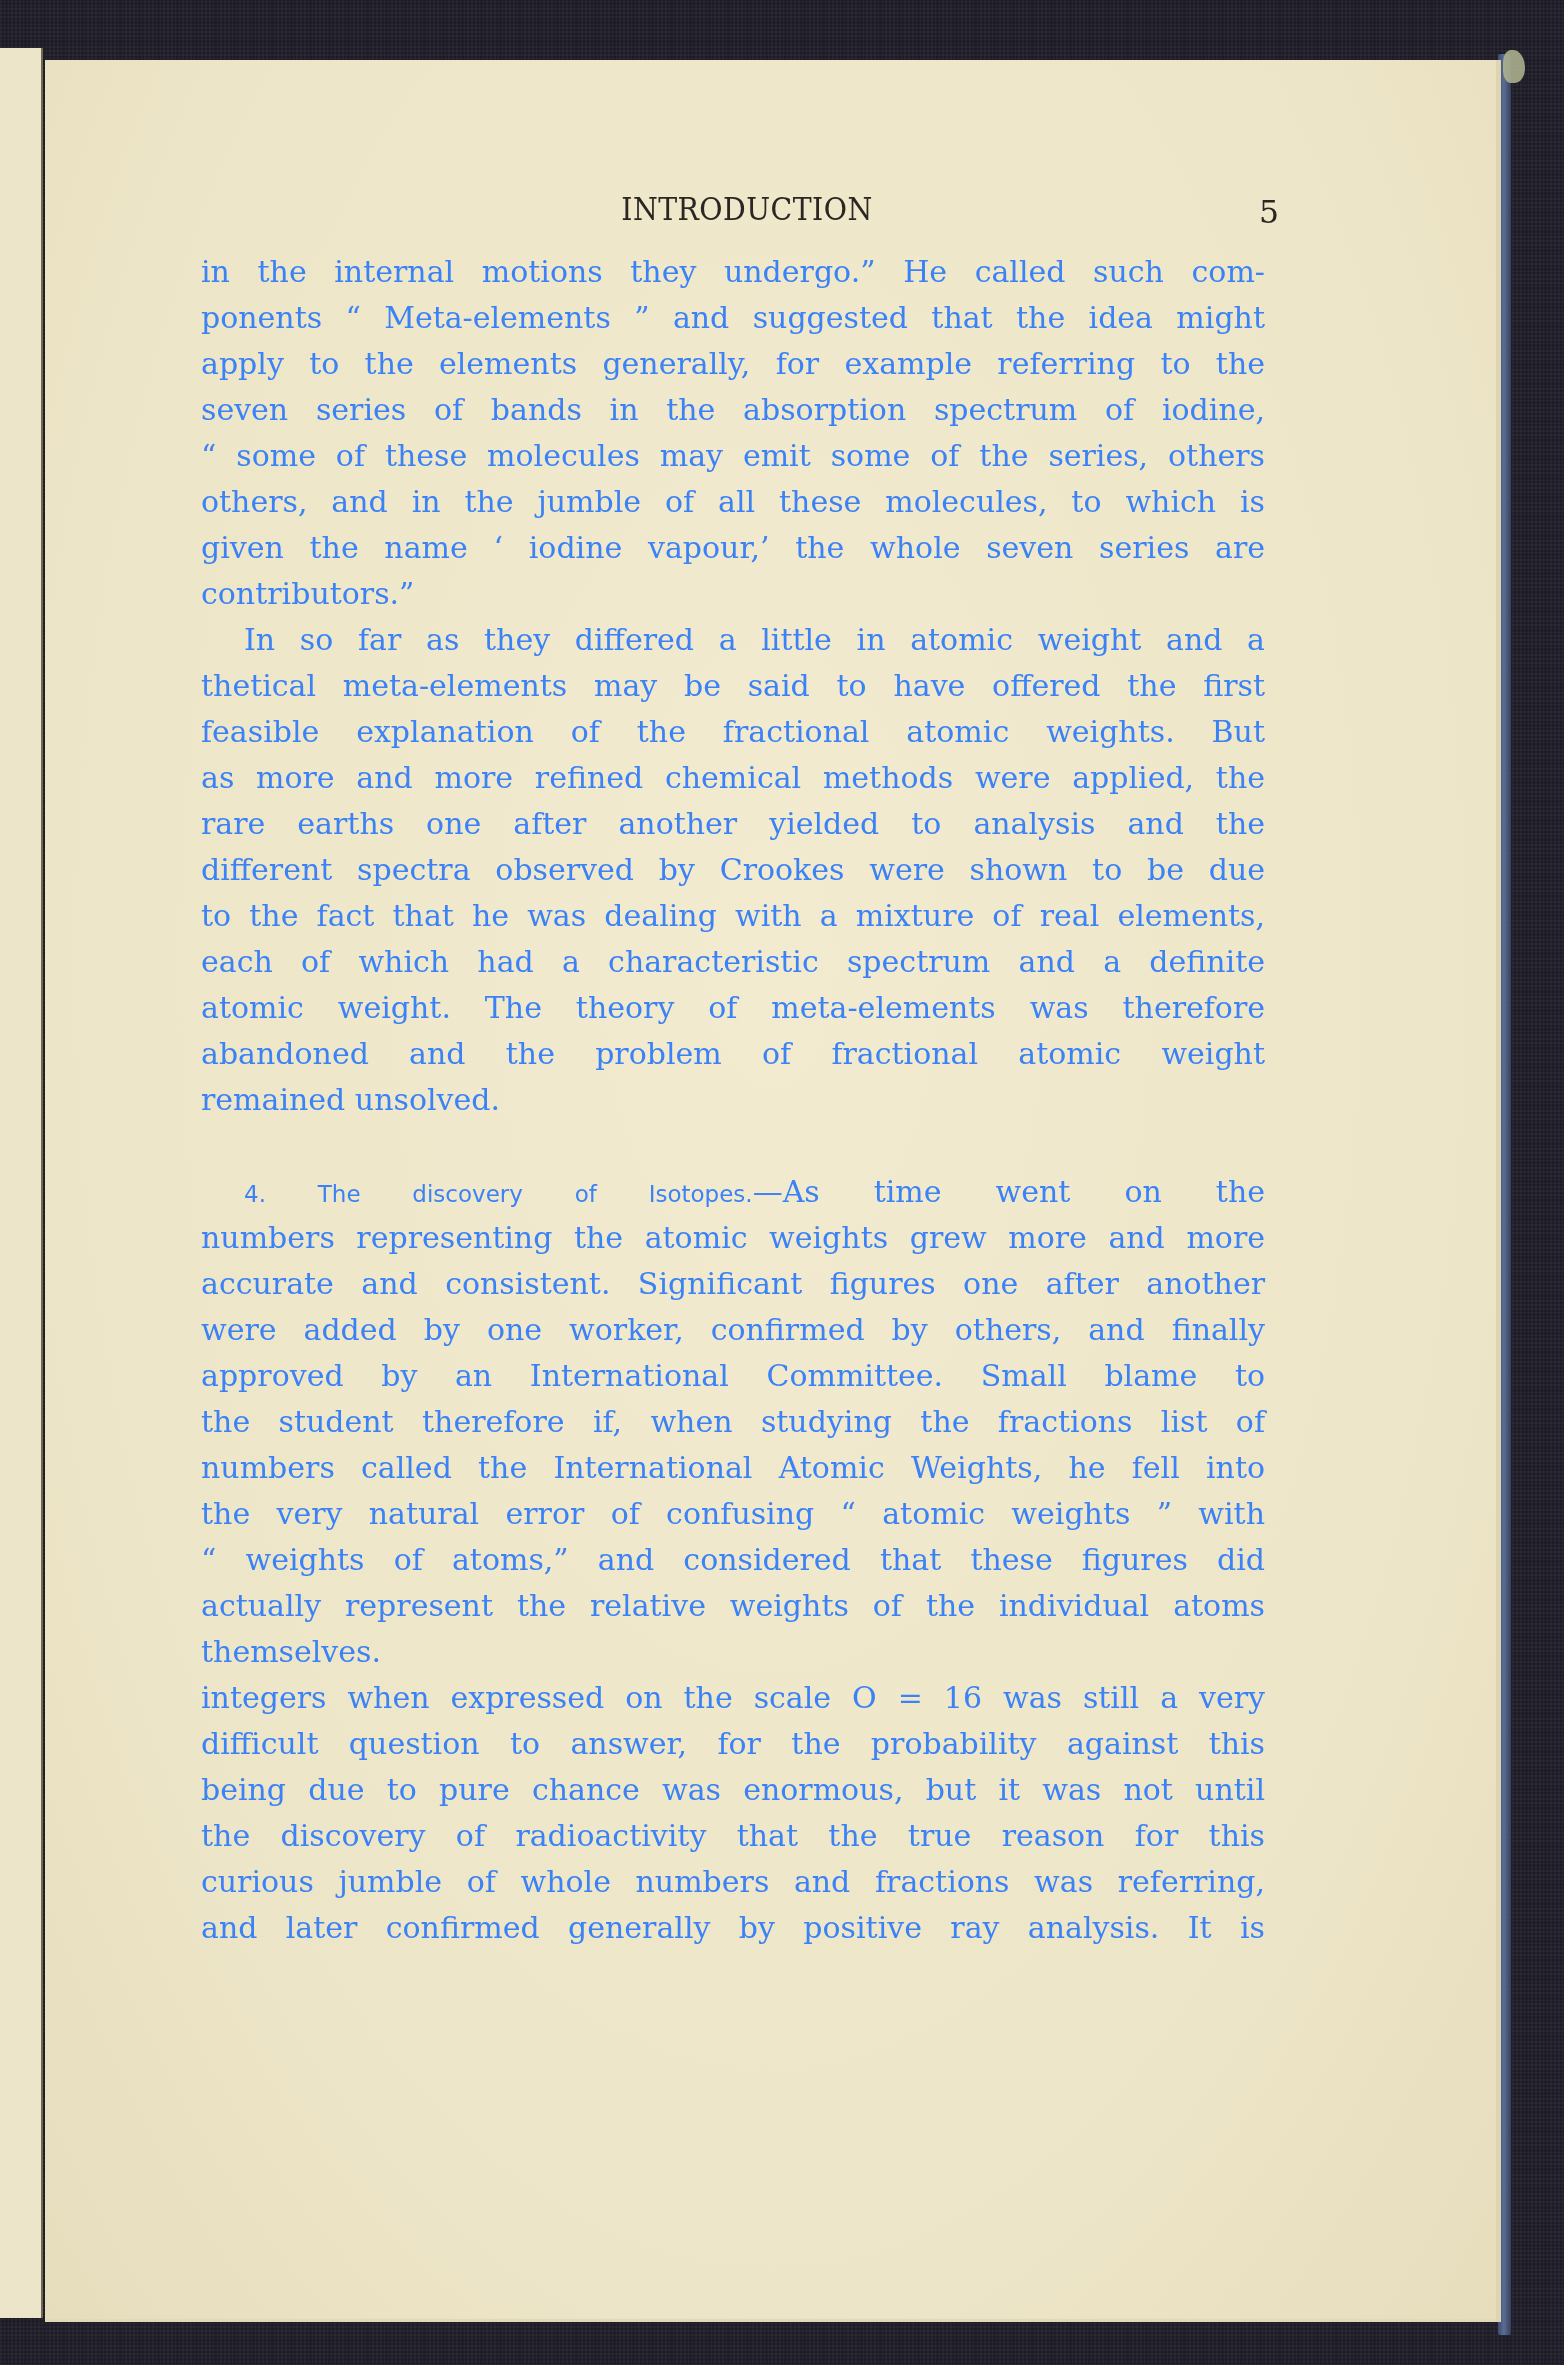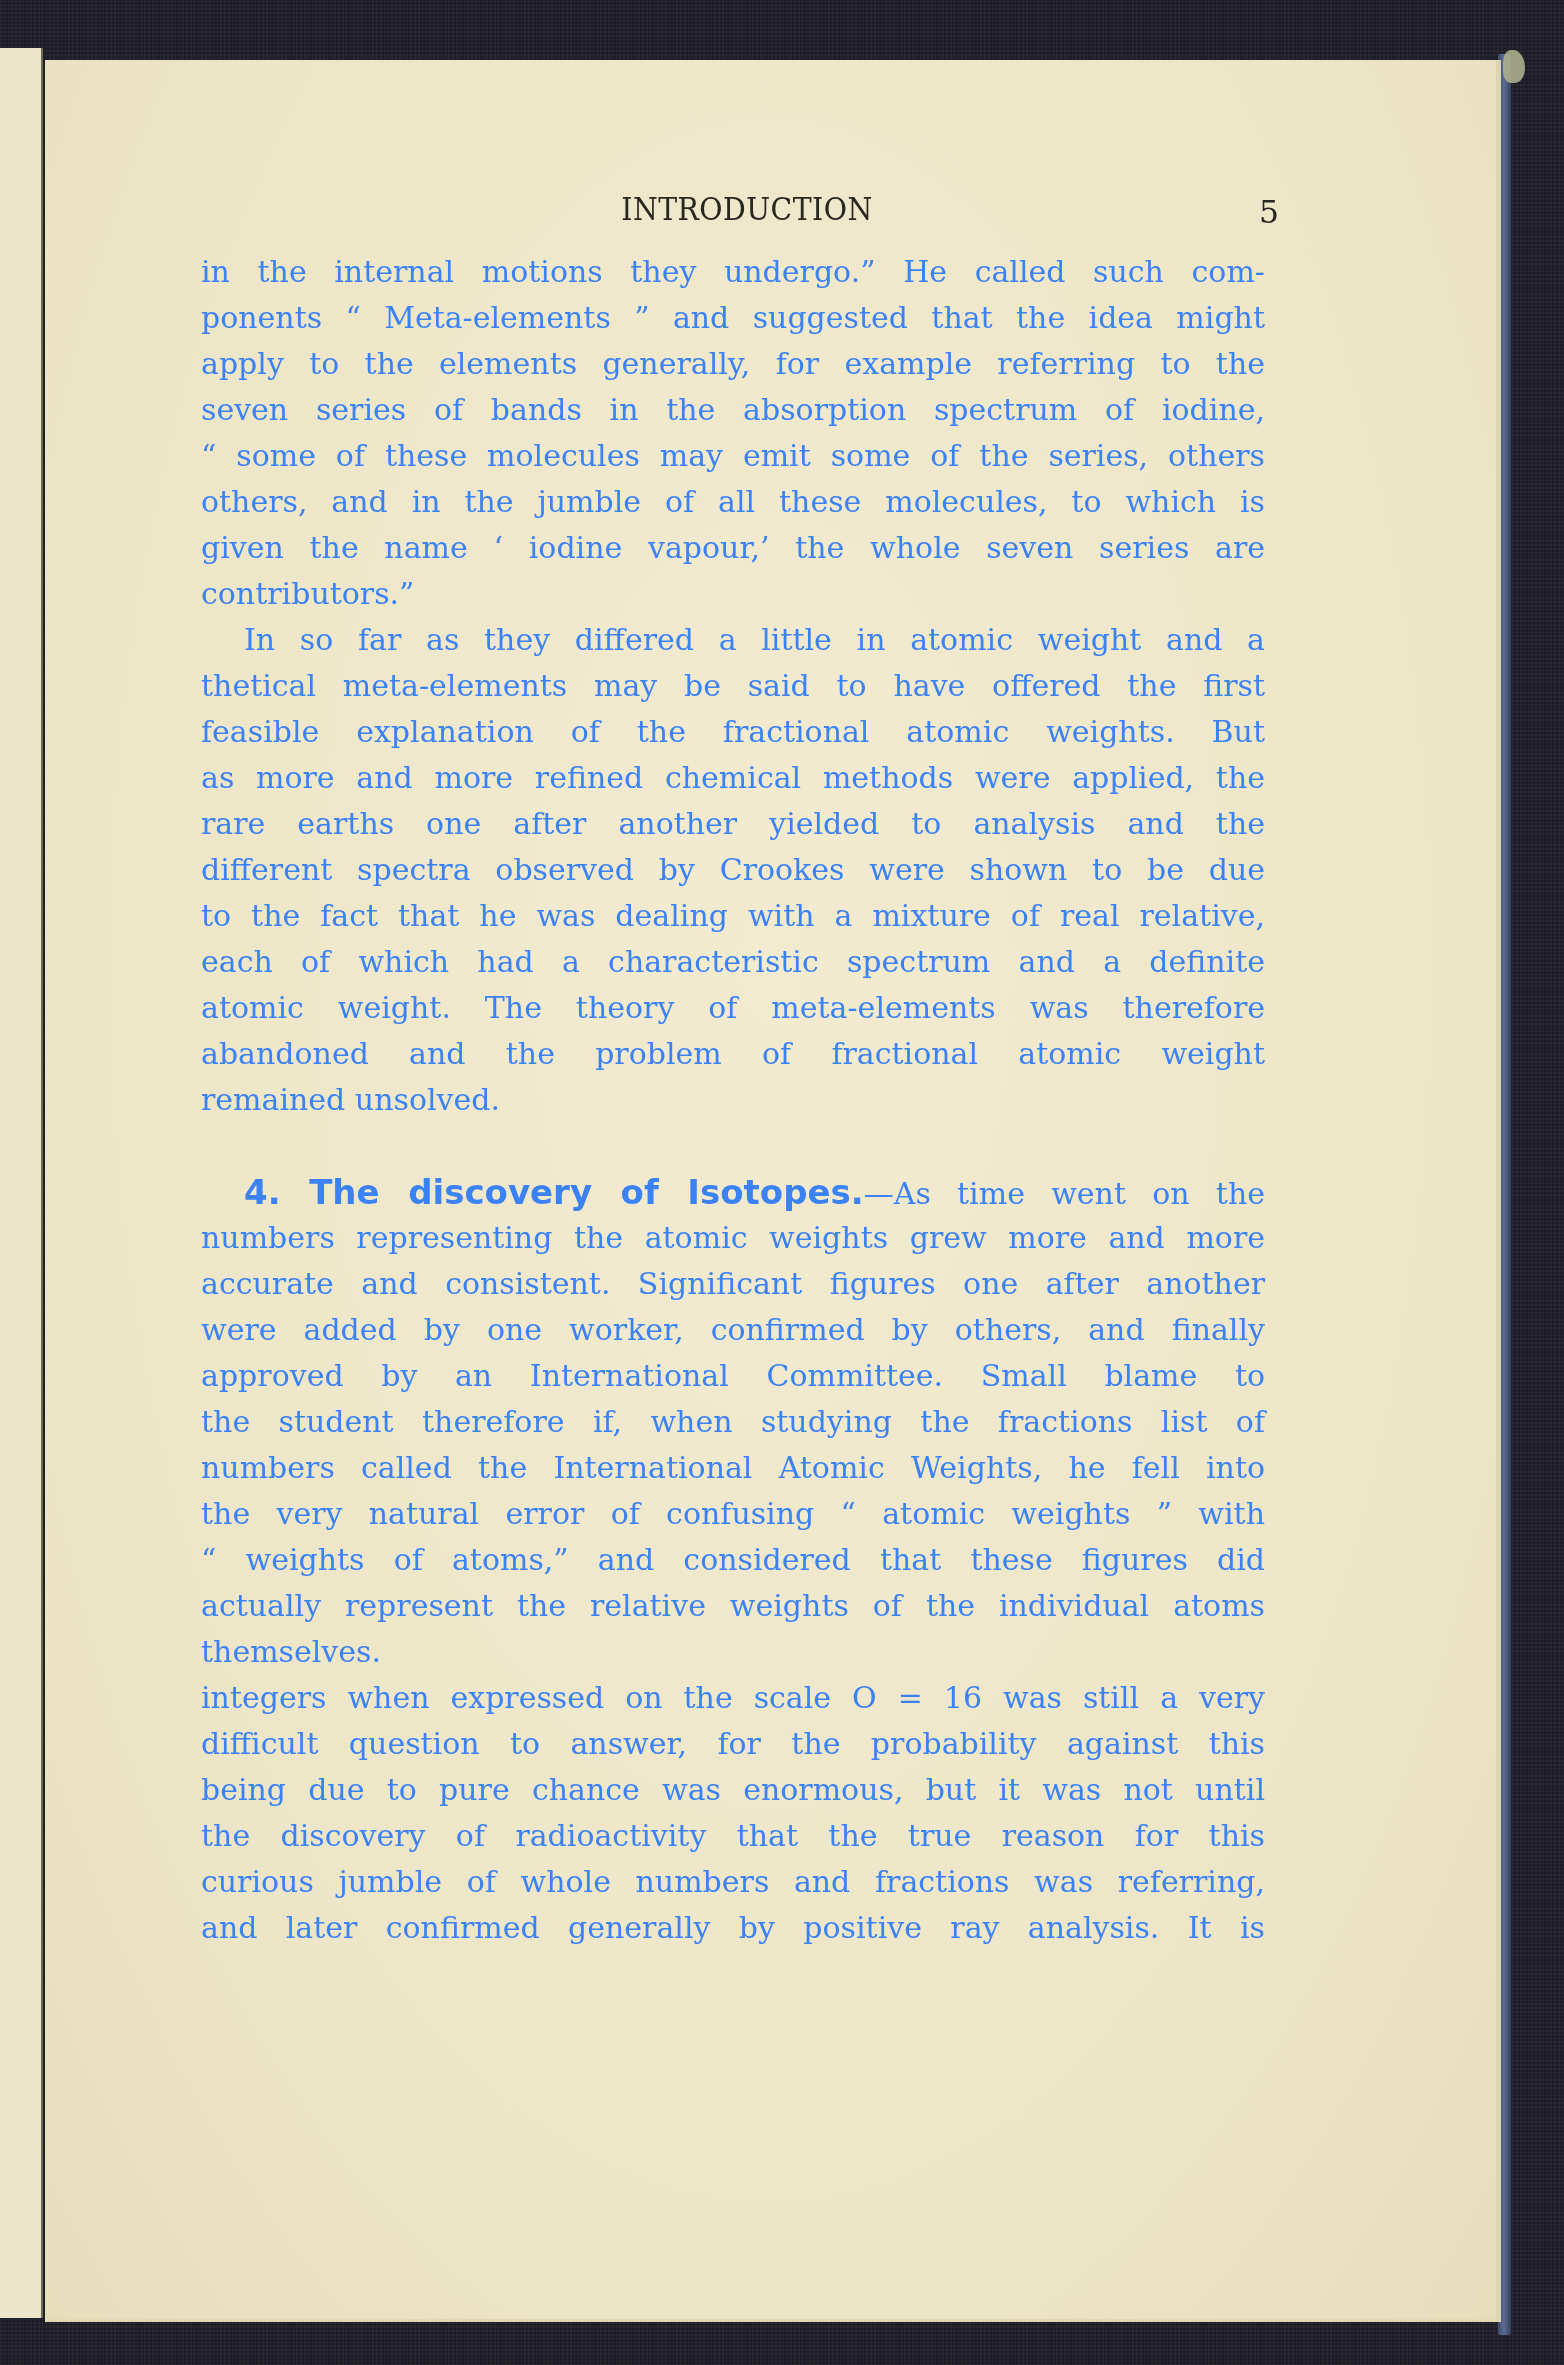--- a/index.html
+++ b/index.html
@@ -47,21 +47,21 @@
     font-family: "DejaVu Serif", serif; color: #3b82f6;
     font-size: 30px; line-height: 46px;
   }
   .line {
     display: block; white-space: nowrap; text-align: justify;
     text-align-last: justify; height: 46px;
   }
   .line.last { text-align-last: left; }
   .line.indent { padding-left: 43px; }
   .para-gap { height: 46px; }
-  .section-title { font-weight: bold; font-family: "DejaVu Sans", sans-serif; font-size: 34px; }
+  .section-title { font-weight: normal; font-family: "DejaVu Sans", sans-serif; font-size: 23px; }
   .tear {
     position: absolute; left: 1503px; top: 50px; width: 22px; height: 33px;
     background: #b3b692; border-radius: 40% 60% 50% 40%; opacity: 0.85;
   }
 </style>
 </head>
 <body>
 
 <div class="prev-page"></div>
 <div class="spine-line"></div>
@@ -88,21 +88,21 @@
     <span class="line last">contributors.”</span>
   </div>
 
   <div>
     <span class="line indent">In so far as they differed a little in atomic weight and a</span>
     <span class="line">thetical meta-elements may be said to have offered the first</span>
     <span class="line">feasible explanation of the fractional atomic weights.  But</span>
     <span class="line">as more and more refined chemical methods were applied, the</span>
     <span class="line">rare earths one after another yielded to analysis and the</span>
     <span class="line">different spectra observed by Crookes were shown to be due</span>
-    <span class="line">to the fact that he was dealing with a mixture of real relative,</span>
+    <span class="line">to the fact that he was dealing with a mixture of real elements,</span>
     <span class="line">each of which had a characteristic spectrum and a definite</span>
     <span class="line">atomic weight.  The theory of meta-elements was therefore</span>
     <span class="line">abandoned and the problem of fractional atomic weight</span>
     <span class="line last">remained unsolved.</span>
   </div>
   <div class="para-gap"></div>
 
   <div>
     <span class="line indent"><span class="section-title">4. The discovery of Isotopes.</span><span>—As time went on the</span></span>
     <span class="line">numbers representing the atomic weights grew more and more</span>

